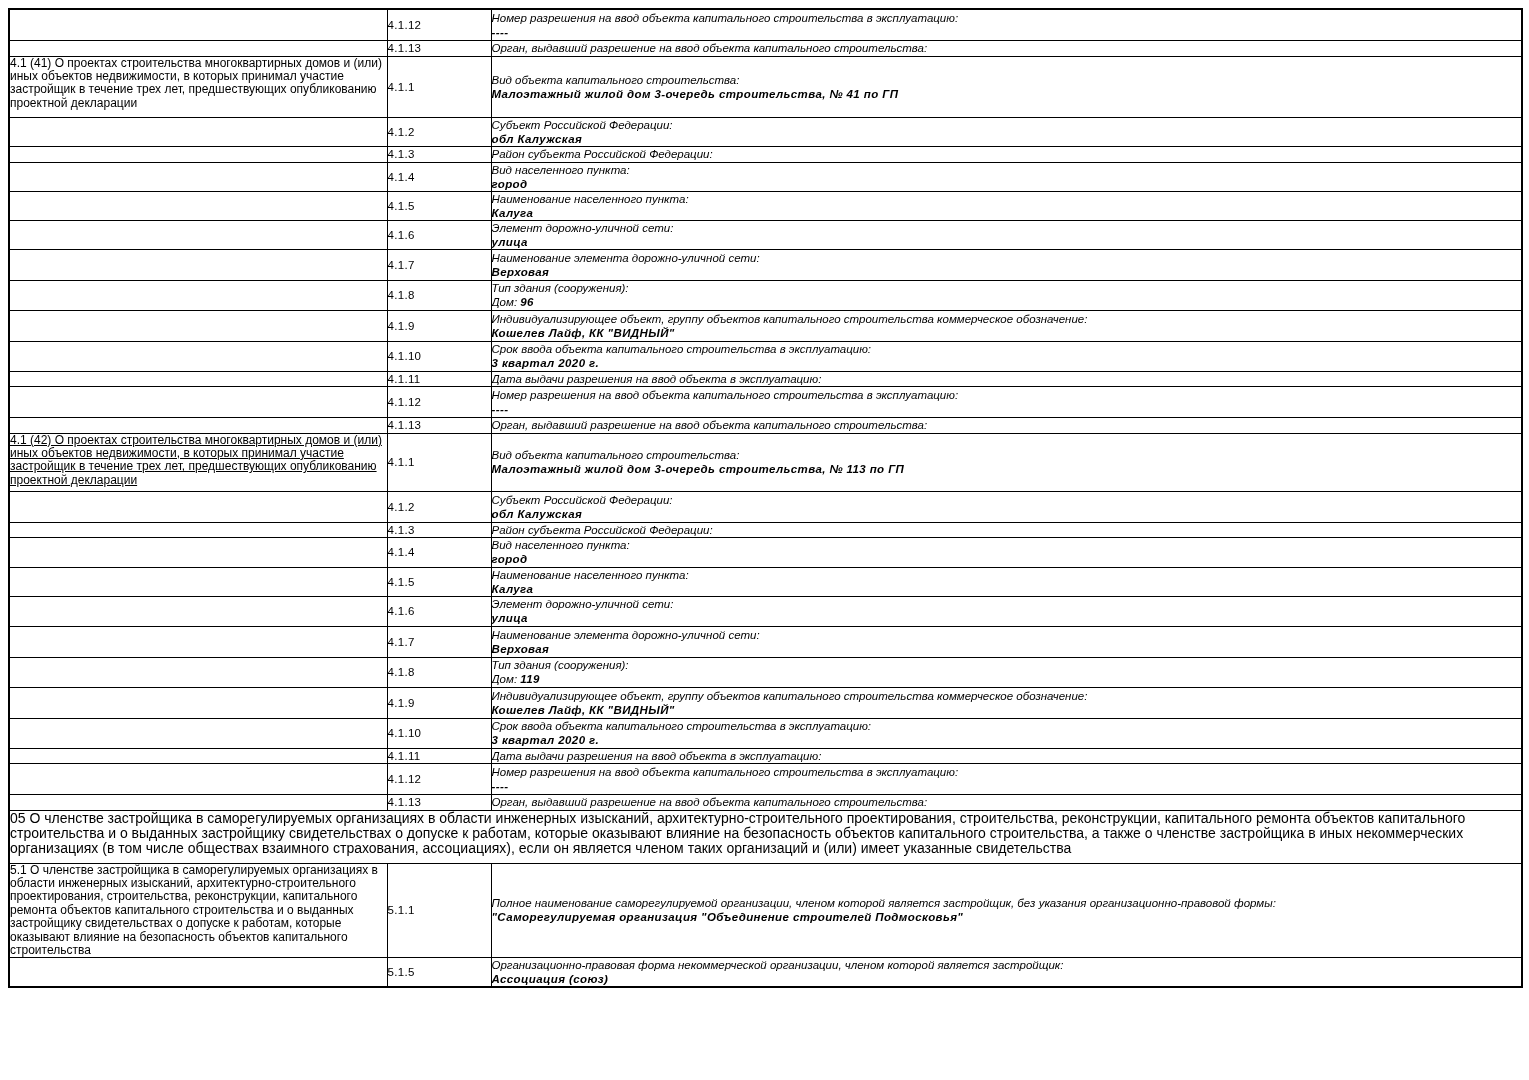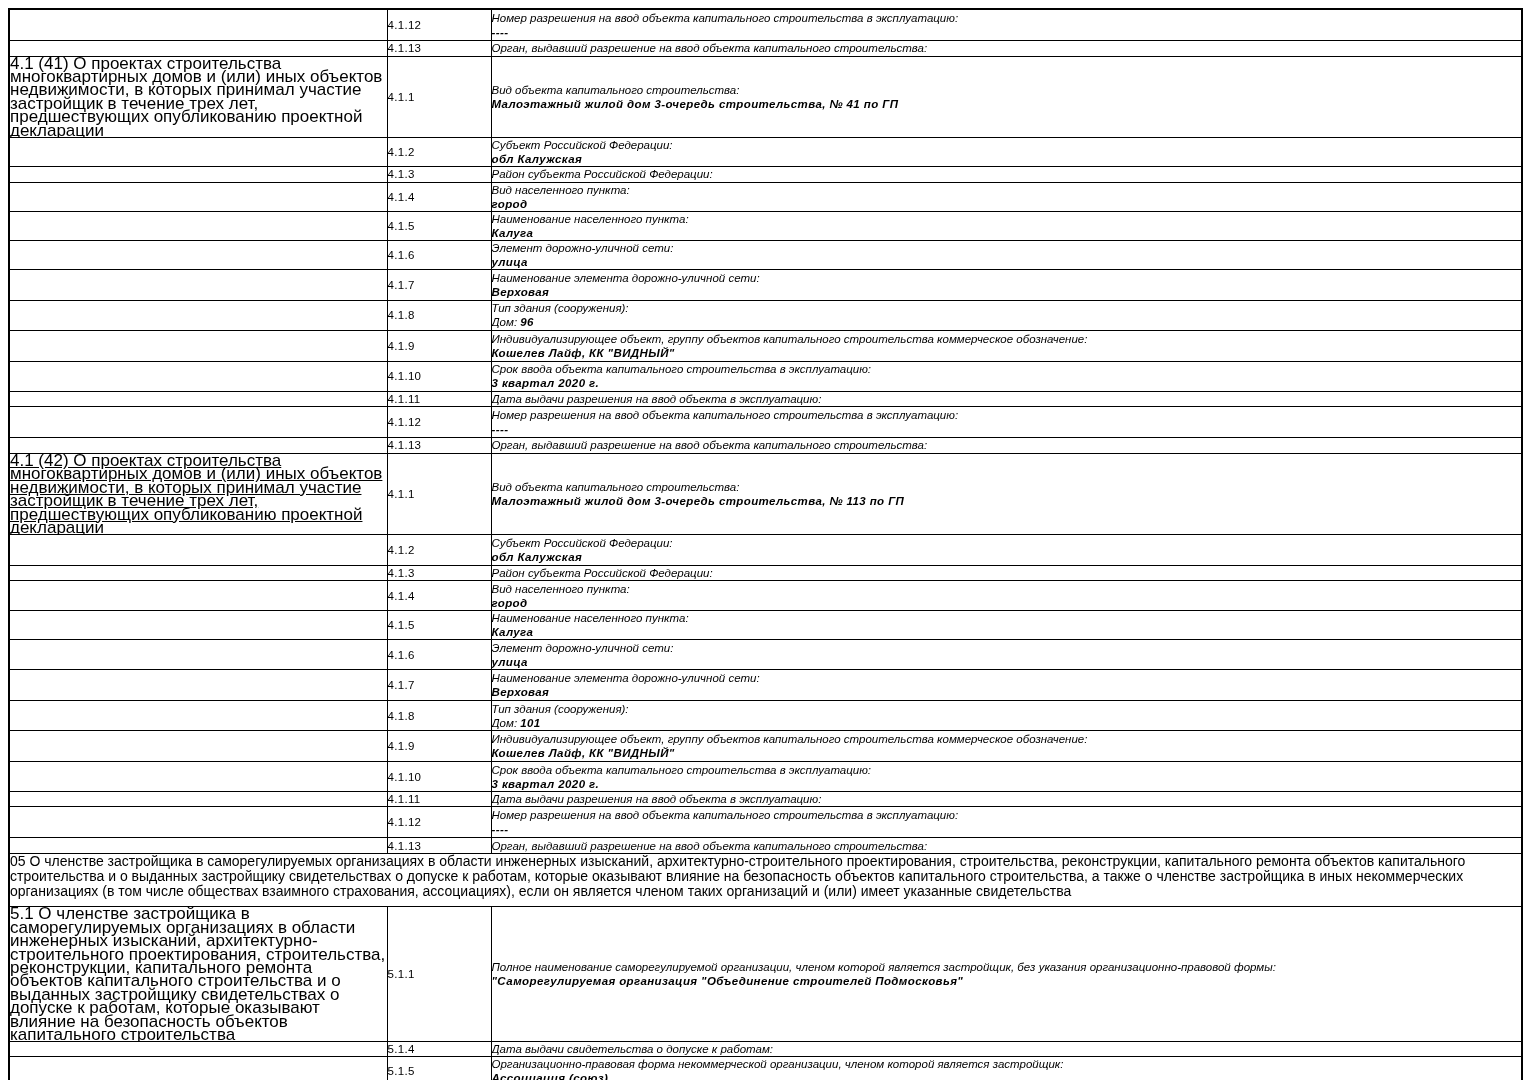--- a/index.html
+++ b/index.html
@@ -19,21 +19,21 @@
     border: 2px solid #000000;
   }
   table.decl td {
     border: 1px solid #000000;
     padding: 0;
     color: #000000;
     overflow: hidden;
   }
   td.section-cell {
     vertical-align: top;
-    font-size: 17px;
+    font-size: 12px;
     line-height: 13.4px;
     padding: 1px 3px 1px 2px;
   }
   td.num-cell {
     vertical-align: middle;
     font-size: 11.5px;
     padding: 1px 2px 1px 4px;
     letter-spacing: 0.3px;
   }
   td.content-cell {
@@ -233,21 +233,21 @@
           <td class="content-cell">
             <div class="field-label">Наименование элемента дорожно-уличной сети:</div>
             <div class="field-value">Верховая</div>
           </td>
         </tr>
         <tr>
           <td class="section-cell" style="height: 30px;"></td>
           <td class="num-cell">4.1.8</td>
           <td class="content-cell">
             <div class="field-label">Тип здания (сооружения):</div>
-            <div class="field-value"><span class="value-prefix">Дом: </span><span>101</span></div>
+            <div class="field-value"><span class="value-prefix">Дом: </span><span>119</span></div>
           </td>
         </tr>
         <tr>
           <td class="section-cell" style="height: 31px;"></td>
           <td class="num-cell">4.1.9</td>
           <td class="content-cell">
             <div class="field-label">Индивидуализирующее объект, группу объектов капитального строительства коммерческое обозначение:</div>
             <div class="field-value">Кошелев Лайф, КК "ВИДНЫЙ"</div>
           </td>
         </tr>
@@ -283,27 +283,20 @@
         </tr>
         <tr>
           <td colspan="3" class="full-cell" style="height: 53px;">05 О членстве застройщика в саморегулируемых организациях в области инженерных изысканий, архитектурно-строительного проектирования, строительства, реконструкции, капитального ремонта объектов капитального строительства и о выданных застройщику свидетельствах о допуске к работам, которые оказывают влияние на безопасность объектов капитального строительства, а также о членстве застройщика в иных некоммерческих организациях (в том числе обществах взаимного страхования, ассоциациях), если он является членом таких организаций и (или) имеет указанные свидетельства</td>
         </tr>
         <tr>
           <td class="section-cell" style="height: 94px;">5.1 О членстве застройщика в саморегулируемых организациях в области инженерных изысканий, архитектурно-строительного проектирования, строительства, реконструкции, капитального ремонта объектов капитального строительства и о выданных застройщику свидетельствах о допуске к работам, которые оказывают влияние на безопасность объектов капитального строительства</td>
           <td class="num-cell">5.1.1</td>
           <td class="content-cell">
             <div class="field-label">Полное наименование саморегулируемой организации, членом которой является застройщик, без указания организационно-правовой формы:</div>
             <div class="field-value">"Саморегулируемая организация "Объединение строителей Подмосковья"</div>
-          </td>
-        </tr>
-        <tr>
-          <td class="section-cell" style="height: 15px;"></td>
-          <td class="num-cell">5.1.4</td>
-          <td class="content-cell">
-            <div class="field-label">Дата выдачи свидетельства о допуске к работам:</div>
           </td>
         </tr>
         <tr>
           <td class="section-cell" style="height: 28px;"></td>
           <td class="num-cell">5.1.5</td>
           <td class="content-cell">
             <div class="field-label">Организационно-правовая форма некоммерческой организации, членом которой является застройщик:</div>
             <div class="field-value">Ассоциация (союз)</div>
           </td>
         </tr>

